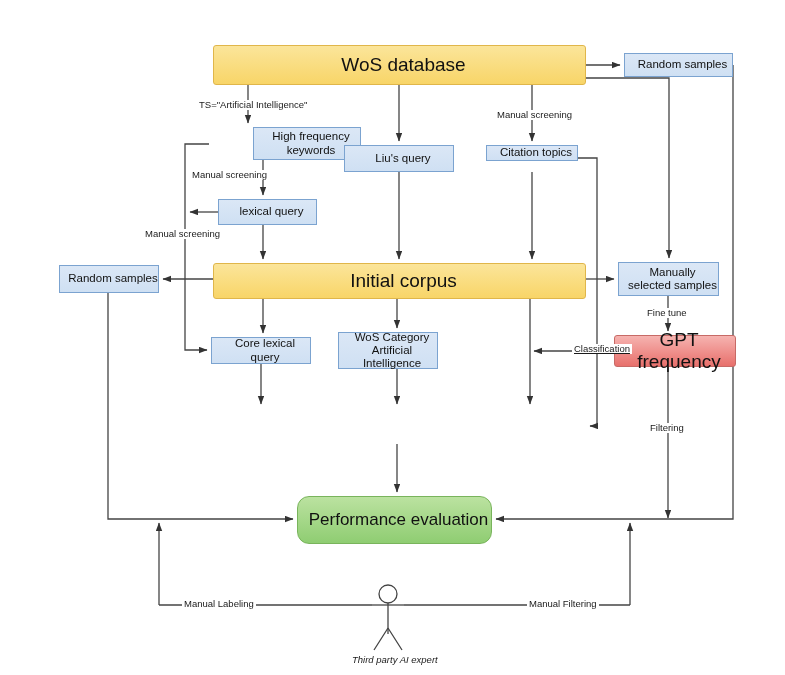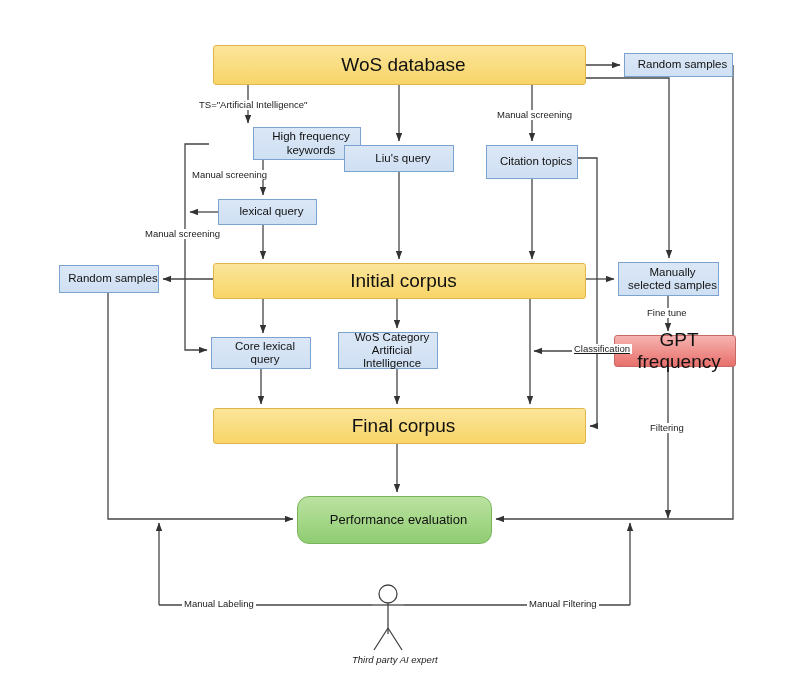--- a/index.html
+++ b/index.html
@@ -9,21 +9,21 @@
   #canvas svg{position:absolute;left:0;top:0;width:785px;height:675px;}
   .node{position:absolute;box-sizing:border-box;display:flex;align-items:center;
         justify-content:center;text-align:center;line-height:1.15;color:#111111;padding-left:8px;}
   .n-blue{background:linear-gradient(180deg,#dbe7f6 0%,#cfe0f3 100%);
           border:1px solid #7ba3d0;font-size:11.5px;}
   .n-yellow{background:linear-gradient(180deg,#fbe59a 0%,#f8d568 100%);
             border:1px solid #e0b64a;border-radius:3px;font-size:19px;}
   .n-red{background:linear-gradient(180deg,#f6b3b0 0%,#e8706c 100%);
          border:1px solid #c76a66;border-radius:3px;font-size:19px;}
   .n-green{background:linear-gradient(180deg,#bbe2a0 0%,#8fcd72 100%);
-           border:1px solid #79b45c;border-radius:12px;font-size:13px;}
+           border:1px solid #79b45c;border-radius:12px;font-size:17px;}
   .edge-label{position:absolute;font-size:9.5px;color:#1a1a1a;background:#ffffff;
               padding:0 2px;white-space:nowrap;line-height:1;}
   .actor-label{position:absolute;font-size:9.5px;color:#1a1a1a;white-space:nowrap;}
 </style>
 </head>
 <body>
 
 <div id="canvas">
 
   <svg viewBox="0 0 785 675">
@@ -101,37 +101,36 @@
   </svg>
 
   <div class="node n-yellow" style="left:213px;top:45px;width:373px;height:40px;">WoS database</div>
 
   <div class="node n-blue" style="left:624px;top:53px;width:109px;height:24px;">Random samples</div>
 
   <div class="node n-blue" style="left:209px;top:127px;width:108px;height:33px;margin-left:44px;">High frequency keywords</div>
 
   <div class="node n-blue" style="left:344px;top:145px;width:110px;height:27px;text-align:right;">Liu's query</div>
 
-  <div class="node n-blue" style="left:486px;top:145px;width:92px;height:34px;">Citation topics</div>
+  <div class="node n-blue" style="left:486px;top:145px;width:92px;height:16px;">Citation topics</div>
 
   <div class="node n-blue" style="left:218px;top:199px;width:99px;height:26px;">lexical query</div>
 
   <div class="node n-blue" style="left:59px;top:265px;width:100px;height:28px;">Random samples</div>
 
   <div class="node n-blue" style="left:618px;top:262px;width:101px;height:34px;">Manually selected samples</div>
 
   <div class="node n-yellow" style="left:213px;top:263px;width:373px;height:36px;">Initial corpus</div>
 
-  <div class="node n-blue" style="left:211px;top:337px;width:100px;height:32px;">Core lexical query</div>
+  <div class="node n-blue" style="left:211px;top:337px;width:100px;height:27px;">Core lexical query</div>
 
   <div class="node n-blue" style="left:338px;top:332px;width:100px;height:37px;">WoS Category Artificial Intelligence</div>
 
   <div class="node n-red" style="left:614px;top:335px;width:122px;height:32px;">GPT frequency</div>
 
-  <div class="node n-yellow" style="left:213px;top:408px;width:373px;height:36px;">Final corpus</div>
 
   <div class="node n-green" style="left:297px;top:496px;width:195px;height:48px;">Performance evaluation</div>
 
   <div class="edge-label" style="left:197px;top:100px;">TS="Artificial Intelligence"</div>
   <div class="edge-label" style="left:495px;top:110px;">Manual screening</div>
   <div class="edge-label" style="left:190px;top:170px;">Manual screening</div>
   <div class="edge-label" style="left:143px;top:229px;">Manual screening</div>
   <div class="edge-label" style="left:645px;top:308px;">Fine tune</div>
   <div class="edge-label" style="left:572px;top:344px;text-decoration:underline;">Classification</div>
   <div class="edge-label" style="left:648px;top:423px;">Filtering</div>

